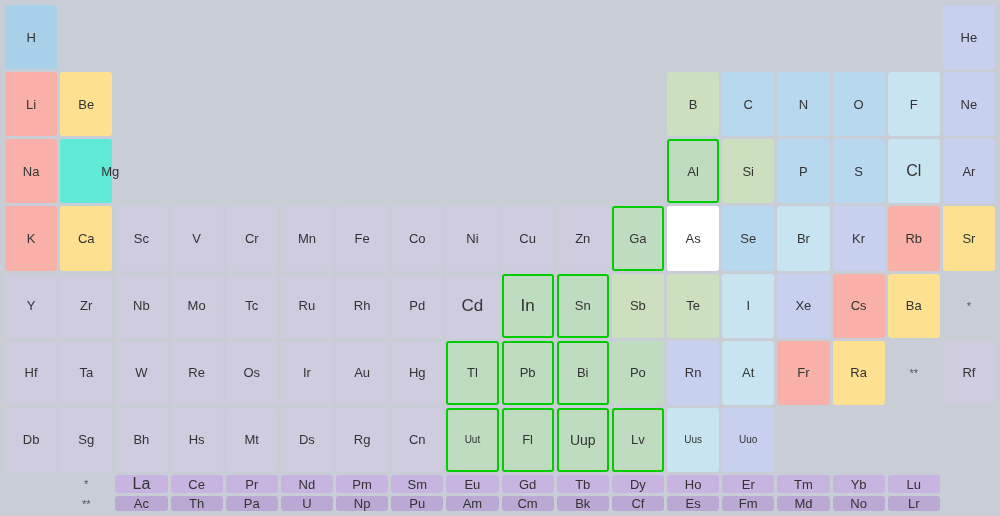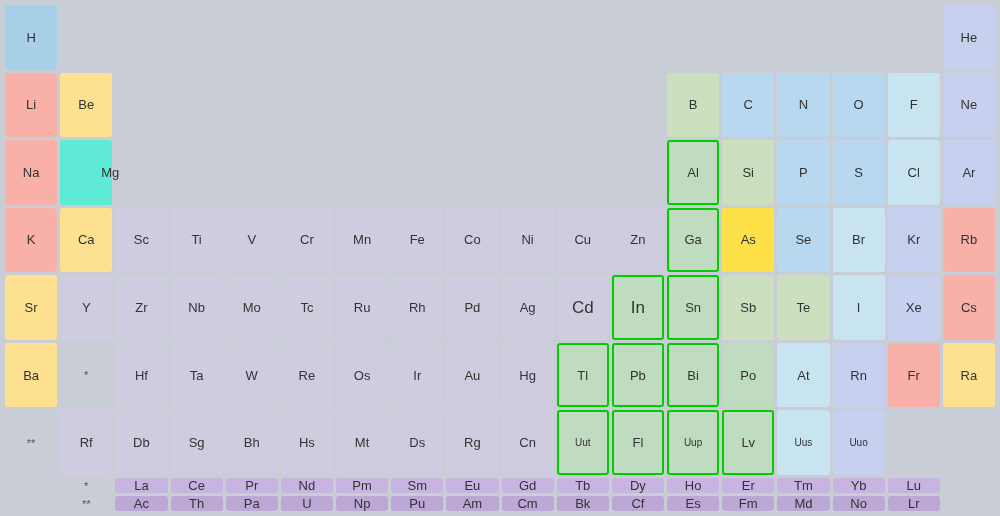--- a/index.html
+++ b/index.html
@@ -112,50 +112,48 @@
       <div class="element" style="background: transparent; font-size: 13px;"></div>
       <div class="element" style="background: transparent; font-size: 13px;"></div>
       <div class="element" style="background: transparent; font-size: 13px;"></div>
       <div class="element" style="background: transparent; font-size: 13px;"></div>
       <div class="element" style="background: transparent; font-size: 13px;"></div>
       <div class="element" style="background: transparent; font-size: 13px;"></div>
       <div class="element" style="background: rgb(192, 220, 192); font-size: 13px; border: 2px solid rgb(0, 204, 0);">Al</div>
       <div class="element" style="background: rgb(204, 224, 192); font-size: 13px;">Si</div>
       <div class="element" style="background: rgb(184, 216, 240); font-size: 13px;">P</div>
       <div class="element" style="background: rgb(184, 216, 240); font-size: 13px;">S</div>
-      <div class="element" style="background: rgb(200, 228, 240); font-size: 13px;">Cl</div>
+      <div class="element" style="background: rgb(200, 228, 240); font-size: 16px;">Cl</div>
       <div class="element" style="background: rgb(200, 208, 240); font-size: 13px;">Ar</div>
       <div class="element" style="background: rgb(248, 176, 168); font-size: 13px;">K</div>
       <div class="element" style="background: rgb(253, 224, 144); font-size: 13px;">Ca</div>
       <div class="element" style="background: rgb(208, 204, 224); font-size: 13px;">Sc</div>
-      <div class="element" style="background: rgb(208, 204, 224); font-size: 13px;">Ti</div>
       <div class="element" style="background: rgb(208, 204, 224); font-size: 13px;">V</div>
       <div class="element" style="background: rgb(208, 204, 224); font-size: 13px;">Cr</div>
       <div class="element" style="background: rgb(208, 204, 224); font-size: 13px;">Mn</div>
       <div class="element" style="background: rgb(208, 204, 224); font-size: 13px;">Fe</div>
       <div class="element" style="background: rgb(208, 204, 224); font-size: 13px;">Co</div>
       <div class="element" style="background: rgb(208, 204, 224); font-size: 13px;">Ni</div>
       <div class="element" style="background: rgb(208, 204, 224); font-size: 13px;">Cu</div>
       <div class="element" style="background: rgb(208, 204, 224); font-size: 13px;">Zn</div>
       <div class="element" style="background: rgb(192, 220, 192); font-size: 13px; border: 2px solid rgb(0, 204, 0);">Ga</div>
-      <div class="element" style="background: #fde047; font-size: 13px;">As</div>
+      <div class="element" style="background: #ffffff; font-size: 13px;">As</div>
       <div class="element" style="background: rgb(184, 216, 240); font-size: 13px;">Se</div>
       <div class="element" style="background: rgb(200, 228, 240); font-size: 13px; text-align: right;">Br</div>
       <div class="element" style="background: rgb(200, 208, 240); font-size: 13px;">Kr</div>
       <div class="element" style="background: rgb(248, 176, 168); font-size: 13px;">Rb</div>
       <div class="element" style="background: rgb(253, 224, 144); font-size: 13px;">Sr</div>
       <div class="element" style="background: rgb(208, 204, 224); font-size: 13px;">Y</div>
       <div class="element" style="background: rgb(208, 204, 224); font-size: 13px;">Zr</div>
       <div class="element" style="background: rgb(208, 204, 224); font-size: 13px;">Nb</div>
       <div class="element" style="background: rgb(208, 204, 224); font-size: 13px;">Mo</div>
       <div class="element" style="background: rgb(208, 204, 224); font-size: 13px;">Tc</div>
       <div class="element" style="background: rgb(208, 204, 224); font-size: 13px;">Ru</div>
       <div class="element" style="background: rgb(208, 204, 224); font-size: 13px;">Rh</div>
       <div class="element" style="background: rgb(208, 204, 224); font-size: 13px;">Pd</div>
-      <div class="element" style="background: rgb(208, 204, 224); font-size: 13px;">Ag</div>
       <div class="element" style="background: rgb(208, 204, 224); font-size: 17px;">Cd</div>
       <div class="element" style="background: rgb(192, 220, 192); font-size: 17px; border: 2px solid rgb(0, 204, 0);">In</div>
       <div class="element" style="background: rgb(192, 220, 192); font-size: 13px; border: 2px solid rgb(0, 204, 0);">Sn</div>
       <div class="element" style="background: rgb(204, 224, 192); font-size: 13px;">Sb</div>
       <div class="element" style="background: rgb(204, 224, 192); font-size: 13px;">Te</div>
       <div class="element" style="background: rgb(200, 228, 240); font-size: 13px;">I</div>
       <div class="element" style="background: rgb(200, 208, 240); font-size: 13px;">Xe</div>
       <div class="element" style="background: rgb(248, 176, 168); font-size: 13px;">Cs</div>
       <div class="element" style="background: rgb(253, 224, 144); font-size: 13px;">Ba</div>
       <div class="element" style="background: transparent; font-size: 11px; color: rgb(85, 85, 85);">*</div>
@@ -164,46 +162,46 @@
       <div class="element" style="background: rgb(208, 204, 224); font-size: 13px;">W</div>
       <div class="element" style="background: rgb(208, 204, 224); font-size: 13px;">Re</div>
       <div class="element" style="background: rgb(208, 204, 224); font-size: 13px;">Os</div>
       <div class="element" style="background: rgb(208, 204, 224); font-size: 13px;">Ir</div>
       <div class="element" style="background: rgb(208, 204, 224); font-size: 13px;">Au</div>
       <div class="element" style="background: rgb(208, 204, 224); font-size: 13px;">Hg</div>
       <div class="element" style="background: rgb(192, 220, 192); font-size: 13px; border: 2px solid rgb(0, 204, 0);">Tl</div>
       <div class="element" style="background: rgb(192, 220, 192); font-size: 13px; border: 2px solid rgb(0, 204, 0);">Pb</div>
       <div class="element" style="background: rgb(192, 220, 192); font-size: 13px; border: 2px solid rgb(0, 204, 0);">Bi</div>
       <div class="element" style="background: rgb(192, 220, 192); font-size: 13px;">Po</div>
+      <div class="element" style="background: rgb(200, 208, 240); font-size: 13px;">Rn</div>
       <div class="element" style="background: rgb(200, 228, 240); font-size: 13px;">At</div>
-      <div class="element" style="background: rgb(200, 208, 240); font-size: 13px;">Rn</div>
       <div class="element" style="background: rgb(248, 176, 168); font-size: 13px;">Fr</div>
       <div class="element" style="background: rgb(253, 224, 144); font-size: 13px;">Ra</div>
       <div class="element" style="background: transparent; font-size: 11px; color: rgb(85, 85, 85);">**</div>
       <div class="element" style="background: rgb(208, 204, 224); font-size: 13px;">Rf</div>
       <div class="element" style="background: rgb(208, 204, 224); font-size: 13px;">Db</div>
       <div class="element" style="background: rgb(208, 204, 224); font-size: 13px;">Sg</div>
       <div class="element" style="background: rgb(208, 204, 224); font-size: 13px;">Bh</div>
       <div class="element" style="background: rgb(208, 204, 224); font-size: 13px;">Hs</div>
       <div class="element" style="background: rgb(208, 204, 224); font-size: 13px;">Mt</div>
       <div class="element" style="background: rgb(208, 204, 224); font-size: 13px;">Ds</div>
       <div class="element" style="background: rgb(208, 204, 224); font-size: 13px;">Rg</div>
       <div class="element" style="background: rgb(208, 204, 224); font-size: 13px;">Cn</div>
       <div class="element" style="background: rgb(192, 220, 192); font-size: 10px; border: 2px solid rgb(0, 204, 0);">Uut</div>
       <div class="element" style="background: rgb(192, 220, 192); font-size: 13px; border: 2px solid rgb(0, 204, 0);">Fl</div>
-      <div class="element" style="background: rgb(192, 220, 192); font-size: 10px; border: 2px solid rgb(0, 204, 0);">Uup</div>
+      <div class="element" style="background: rgb(192, 220, 192); font-size: 14px; border: 2px solid rgb(0, 204, 0);">Uup</div>
       <div class="element" style="background: rgb(192, 220, 192); font-size: 13px; border: 2px solid rgb(0, 204, 0);">Lv</div>
       <div class="element" style="background: rgb(200, 228, 240); font-size: 10px;">Uus</div>
       <div class="element" style="background: rgb(200, 208, 240); font-size: 10px;">Uuo</div>
     </div>
   <div class="lanthanide-rows">
     <div class="lanthanide-row" id="lanthanide-row">
         <div class="element" style="background: transparent;"></div>
         <div class="element label-cell" style="background: transparent; color: rgb(85, 85, 85); font-size: 11px;">*</div>
-        <div class="element" style="background: rgb(200, 180, 224); font-size: 13px;">La</div>
+        <div class="element" style="background: rgb(200, 180, 224); font-size: 16px;">La</div>
         <div class="element" style="background: rgb(200, 180, 224); font-size: 13px;">Ce</div>
         <div class="element" style="background: rgb(200, 180, 224); font-size: 13px;">Pr</div>
         <div class="element" style="background: rgb(200, 180, 224); font-size: 13px;">Nd</div>
         <div class="element" style="background: rgb(200, 180, 224); font-size: 13px;">Pm</div>
         <div class="element" style="background: rgb(200, 180, 224); font-size: 13px;">Sm</div>
         <div class="element" style="background: rgb(200, 180, 224); font-size: 13px;">Eu</div>
         <div class="element" style="background: rgb(200, 180, 224); font-size: 13px;">Gd</div>
         <div class="element" style="background: rgb(200, 180, 224); font-size: 13px;">Tb</div>
         <div class="element" style="background: rgb(200, 180, 224); font-size: 13px;">Dy</div>
         <div class="element" style="background: rgb(200, 180, 224); font-size: 13px;">Ho</div>

